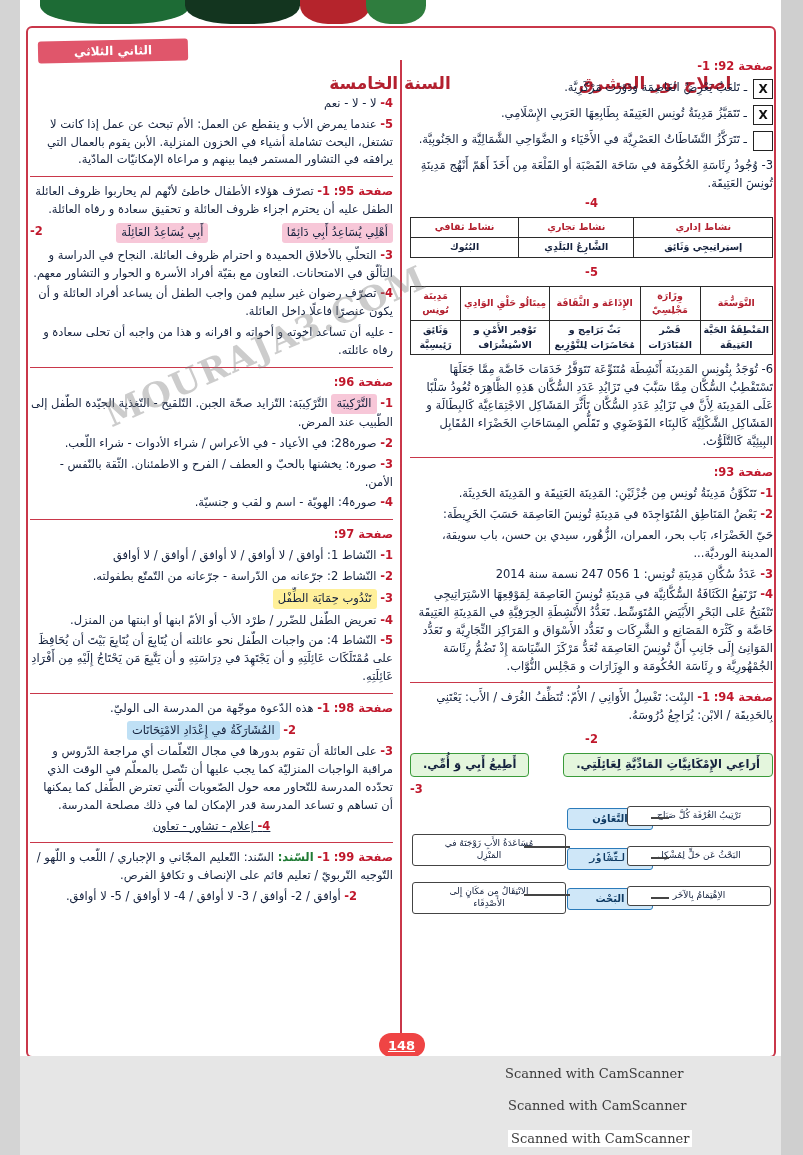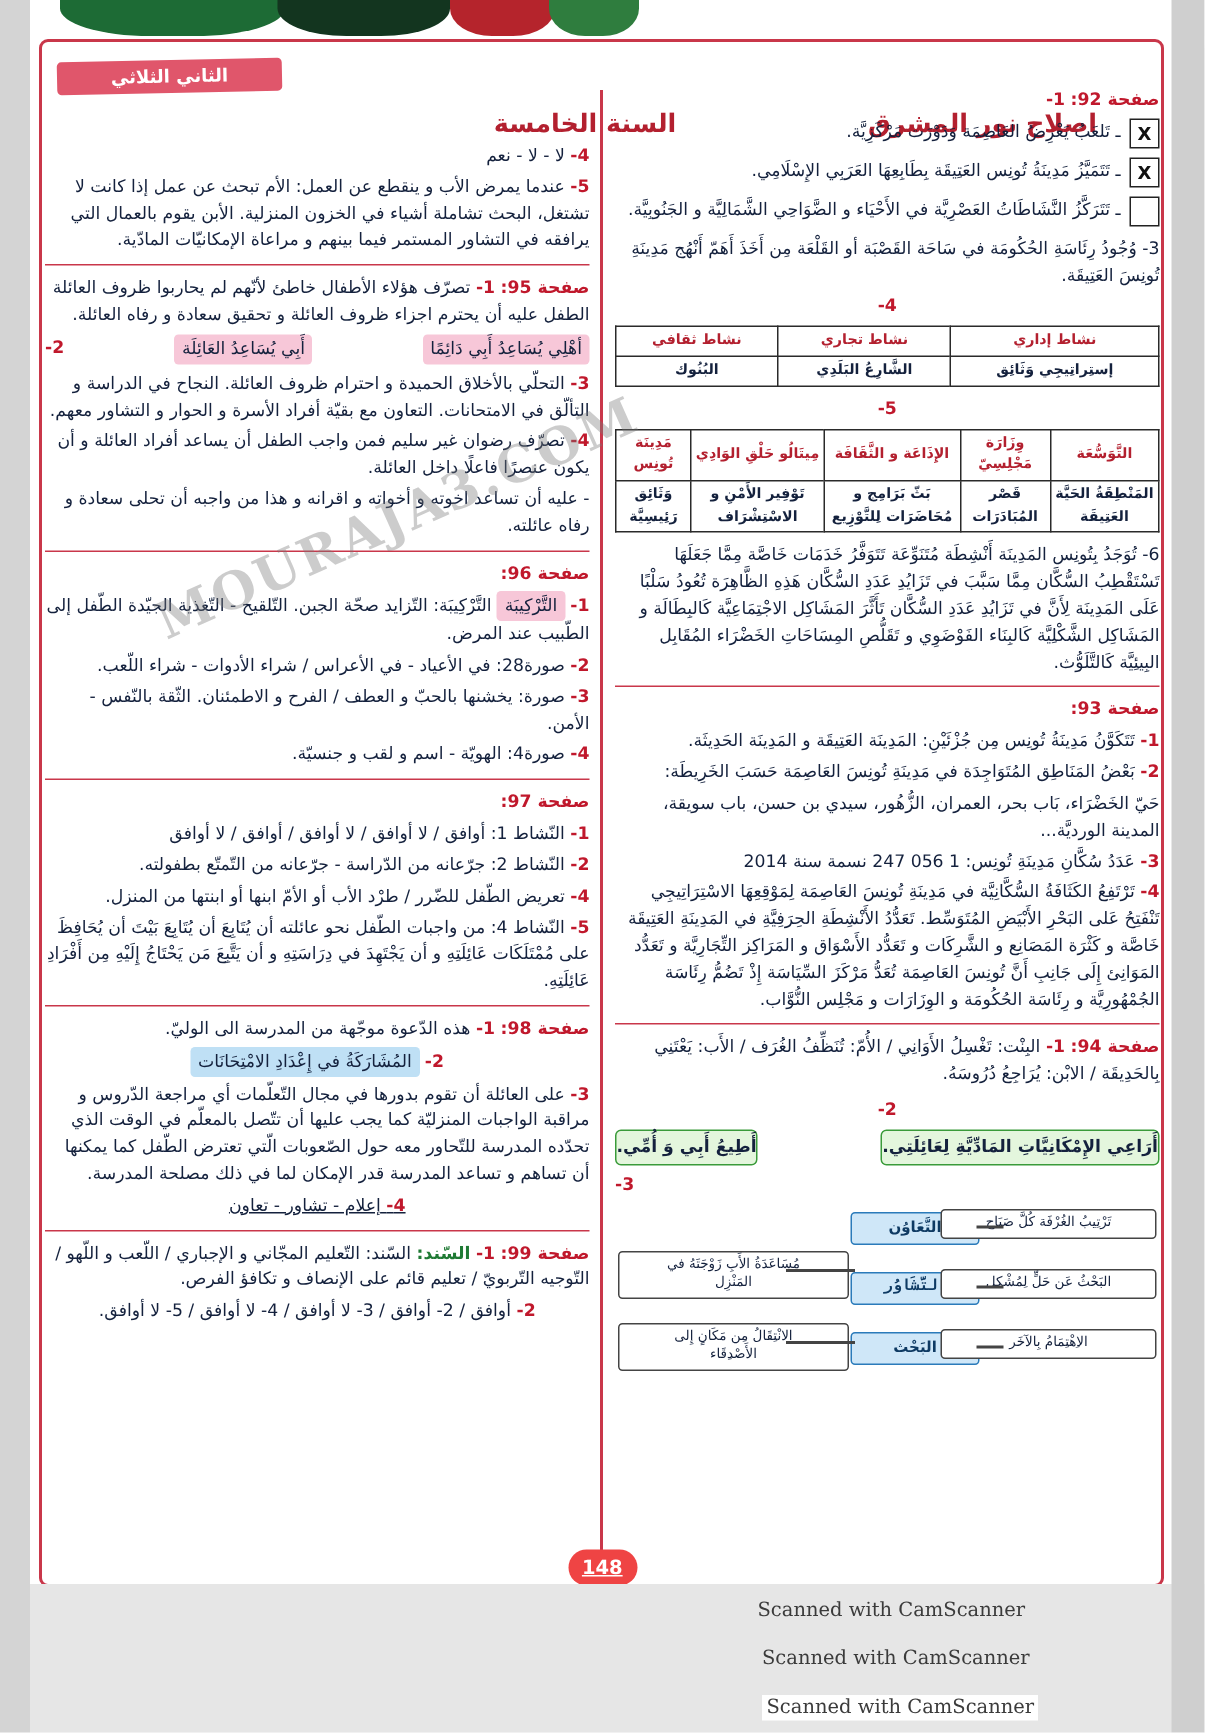--- a/index.html
+++ b/index.html
@@ -84,21 +84,21 @@
     display:flex;align-items:center;justify-content:center;
     font-size:12px;font-weight:bold;color:#111;flex:0 0 18px;
   }
   .cbtext{flex:1;text-align:right;}
   
   .hl-pink{background:#f7c7d8;padding:1px 5px;border-radius:3px;display:inline-block;}
   .hl-yellow{background:#fff09a;padding:1px 5px;border-radius:3px;display:inline-block;}
   .hl-blue{background:#bfe0f5;padding:1px 5px;border-radius:3px;display:inline-block;}
   .boxed-green{
     border:1.5px solid #3a9b3a;border-radius:4px;background:#e4f6dd;
-    padding:2px 0;display:inline-block;font-weight:bold;color:#14213d;
+    padding:2px 12px;display:inline-block;font-weight:bold;color:#14213d;
   }
   .rowsplit{display:flex;gap:6px;justify-content:space-between;margin:4px 0;}
   
   .diagram{position:relative;height:130px;margin-top:6px;}
   .dg-node{
     position:absolute;border:1.2px solid #2b7bba;background:#cfe7f8;
     color:#0e3a63;font-size:10px;font-weight:bold;border-radius:3px;
     padding:2px 6px;text-align:center;
   }
   .dg-box{
@@ -318,20 +318,22 @@
     </div>
 
     <hr class="hr">
 
     <div class="block">
       <p><span class="lbl-red">صفحة 97:</span></p>
       <p><span class="num">1-</span>
          <span>النّشاط 1: أوافق / لا أوافق / لا أوافق / أوافق / لا أوافق</span></p>
       <p><span class="num">2-</span>
          <span>النّشاط 2: جرّعانه من الدّراسة - جرّعانه من التّمتّع بطفولته.</span></p>
+      <p><span class="num">3-</span>
+         <span class="hl-yellow">تَنْدُوب حِمَايَة الطِّفْل</span></p>
       <p><span class="num">4-</span>
          <span>تعريض الطّفل للضّرر / طرْد الأب أو الأمّ ابنها أو ابنتها من المنزل.</span></p>
       <p><span class="num">5-</span>
          <span>النّشاط 4: من واجبات الطّفل نحو عائلته أن يُتَابِعَ أن يُتَابِعَ بَيْتَ أن يُحَافِظَ على مُمْتَلَكَات عَائِلَتِهِ و أن يَجْتَهِدَ في دِرَاسَتِهِ و أن يَتَّبِعَ مَن يَحْتَاجُ إِلَيْهِ مِن أَفْرَادِ عَائِلَتِهِ.</span></p>
     </div>
 
     <hr class="hr">
 
     <div class="block">
       <p><span class="lbl-red">صفحة 98:</span>

